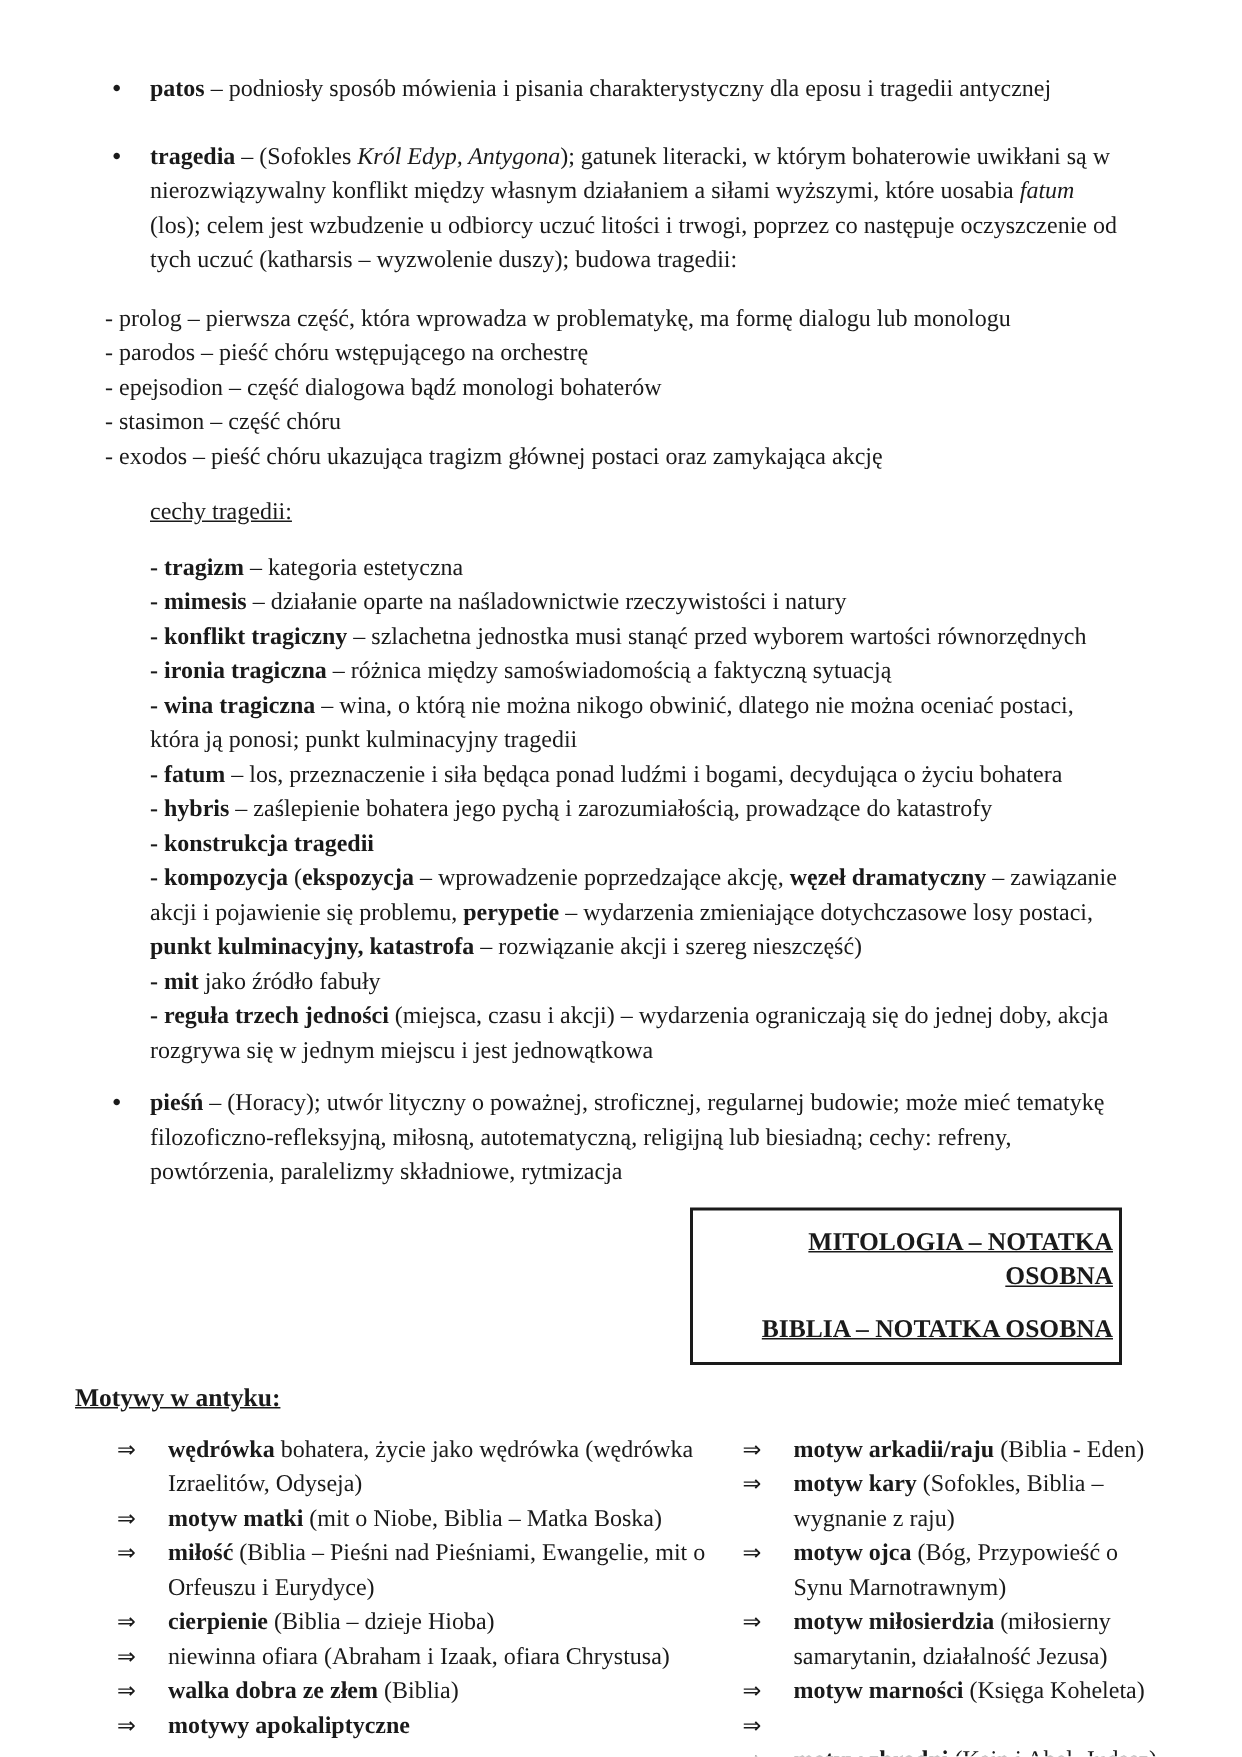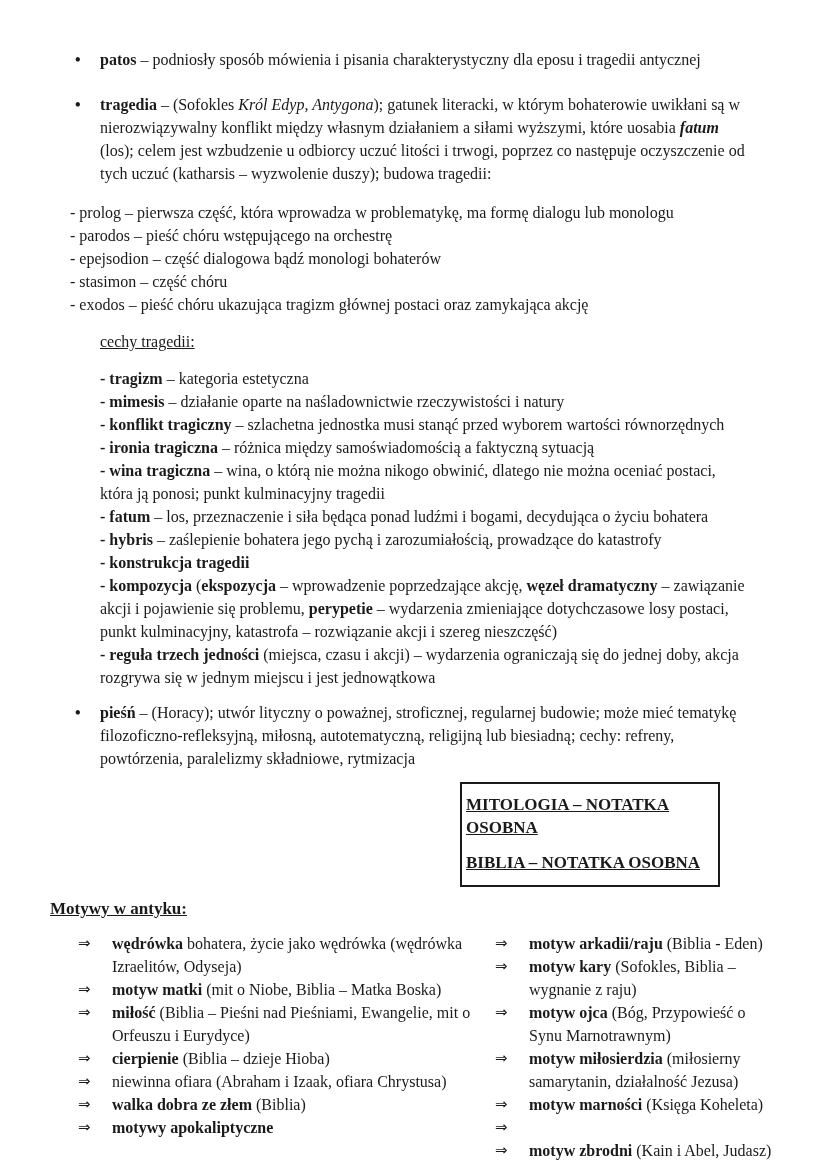--- a/index.html
+++ b/index.html
@@ -16,23 +16,23 @@
   }
   .rich{white-space:pre;}
   .bullet-item{display:flex;margin-left:75px;}
   .bullet-glyph{width:25px;flex:0 0 25px;font-weight:bold;}
   .indent-block{margin-left:70px;}
   .struct-line{white-space:pre;}
   .features-heading{margin-left:100px;margin-top:14px;text-decoration:underline;}
   .features{margin-left:100px;margin-top:14px;}
   .note-box{
     margin-left:460px;margin-top:12px;
-    width:260px;
+    width:288px;
     border:2px solid #1a1a1a;
-    text-align:left;
+    text-align:right;
     padding:9px 4px 11px 4px;
     box-sizing:border-box;
   }
   .note-box .box-line{
     font-weight:bold;font-size:17px;line-height:23px;
     text-decoration:underline;
   }
   .note-box .box-line + .box-line{margin-top:12px;}
   .motifs-heading{
     margin-left:50px;margin-top:10px;
@@ -55,21 +55,21 @@
 <div class="page">
 
   <div class="bullet-item">
     <div class="bullet-glyph">•</div>
     <div class="rich"><span style="font-weight: bold; font-family: Liberation Serif, serif;">patos</span><span> – podniosły sposób mówienia i pisania charakterystyczny dla eposu i tragedii antycznej</span></div>
   </div>
 
   <div class="bullet-item mt22">
     <div class="bullet-glyph">•</div>
     <div class="rich"><span style="font-weight: bold;">tragedia</span><span> – (Sofokles </span><span style="font-style: italic;">Król Edyp, Antygona</span><span>); gatunek literacki, w którym bohaterowie uwikłani są w
-nierozwiązywalny konflikt między własnym działaniem a siłami wyższymi, które uosabia </span><span style="font-weight: bold; font-style: italic;">fatum</span><span>
+nierozwiązywalny konflikt między własnym działaniem a siłami wyższymi, które uosabia </span><span style="font-weight: normal; font-style: italic;">fatum</span><span>
 (los); celem jest wzbudzenie u odbiorcy uczuć litości i trwogi, poprzez co następuje oczyszczenie od
 tych uczuć (katharsis – wyzwolenie duszy); budowa tragedii:</span></div>
   </div>
 
   <div class="indent-block mt16">
     <div class="struct-line">- prolog – pierwsza część, która wprowadza w problematykę, ma formę dialogu lub monologu</div>
     <div class="struct-line">- parodos – pieść chóru wstępującego na orchestrę</div>
     <div class="struct-line">- epejsodion – część dialogowa bądź monologi bohaterów</div>
     <div class="struct-line">- stasimon – część chóru</div>
     <div class="struct-line">- exodos – pieść chóru ukazująca tragizm głównej postaci oraz zamykająca akcję</div>
@@ -82,21 +82,22 @@
     <div class="rich"><span style="font-weight: bold;">- mimesis</span><span> – działanie oparte na naśladownictwie rzeczywistości i natury</span></div>
     <div class="rich"><span style="font-weight: bold;">- konflikt tragiczny</span><span> – szlachetna jednostka musi stanąć przed wyborem wartości równorzędnych</span></div>
     <div class="rich"><span style="font-weight: bold; text-align: center;">- ironia tragiczna</span><span> – różnica między samoświadomością a faktyczną sytuacją</span></div>
     <div class="rich"><span style="font-weight: bold;">- wina tragiczna</span><span> – wina, o którą nie można nikogo obwinić, dlatego nie można oceniać postaci,
 która ją ponosi; punkt kulminacyjny tragedii</span></div>
     <div class="rich"><span style="font-weight: bold;">- fatum</span><span> – los, przeznaczenie i siła będąca ponad ludźmi i bogami, decydująca o życiu bohatera</span></div>
     <div class="rich"><span style="font-weight: bold;">- hybris</span><span> – zaślepienie bohatera jego pychą i zarozumiałością, prowadzące do katastrofy</span></div>
     <div class="rich"><span style="font-weight: bold;">- konstrukcja tragedii</span></div>
     <div class="rich"><span style="font-weight: bold;">- kompozycja</span><span> (</span><span style="font-weight: bold;">ekspozycja</span><span> – wprowadzenie poprzedzające akcję, </span><span style="font-weight: bold;">węzeł dramatyczny</span><span> – zawiązanie
 akcji i pojawienie się problemu, </span><span style="font-weight: bold;">perypetie</span><span> – wydarzenia zmieniające dotychczasowe losy postaci,
-</span><span style="font-weight: normal;">punkt kulminacyjny, katastrofa</span><span> – rozwiązanie akcji i szereg nieszczęść)</span></div>
+</span><span style="font-weight: bold;">punkt kulminacyjny, katastrofa</span><span> – rozwiązanie akcji i szereg nieszczęść)</span></div>
+    <div class="rich"><span style="font-weight: bold;">- mit</span><span> jako źródło fabuły</span></div>
     <div class="rich"><span style="font-weight: bold; margin-top: 36px;">- reguła trzech jedności</span><span> (miejsca, czasu i akcji) – wydarzenia ograniczają się do jednej doby, akcja
 rozgrywa się w jednym miejscu i jest jednowątkowa</span></div>
   </div>
 
   <div class="bullet-item mt12">
     <div class="bullet-glyph">•</div>
     <div class="rich"><span style="font-weight: bold; margin-top: 48px;">pieśń</span><span> – (Horacy); utwór lityczny o poważnej, stroficznej, regularnej budowie; może mieć tematykę
 filozoficzno-refleksyjną, miłosną, autotematyczną, religijną lub biesiadną; cechy: refreny,
 powtórzenia, paralelizmy składniowe, rytmizacja</span></div>
   </div>

